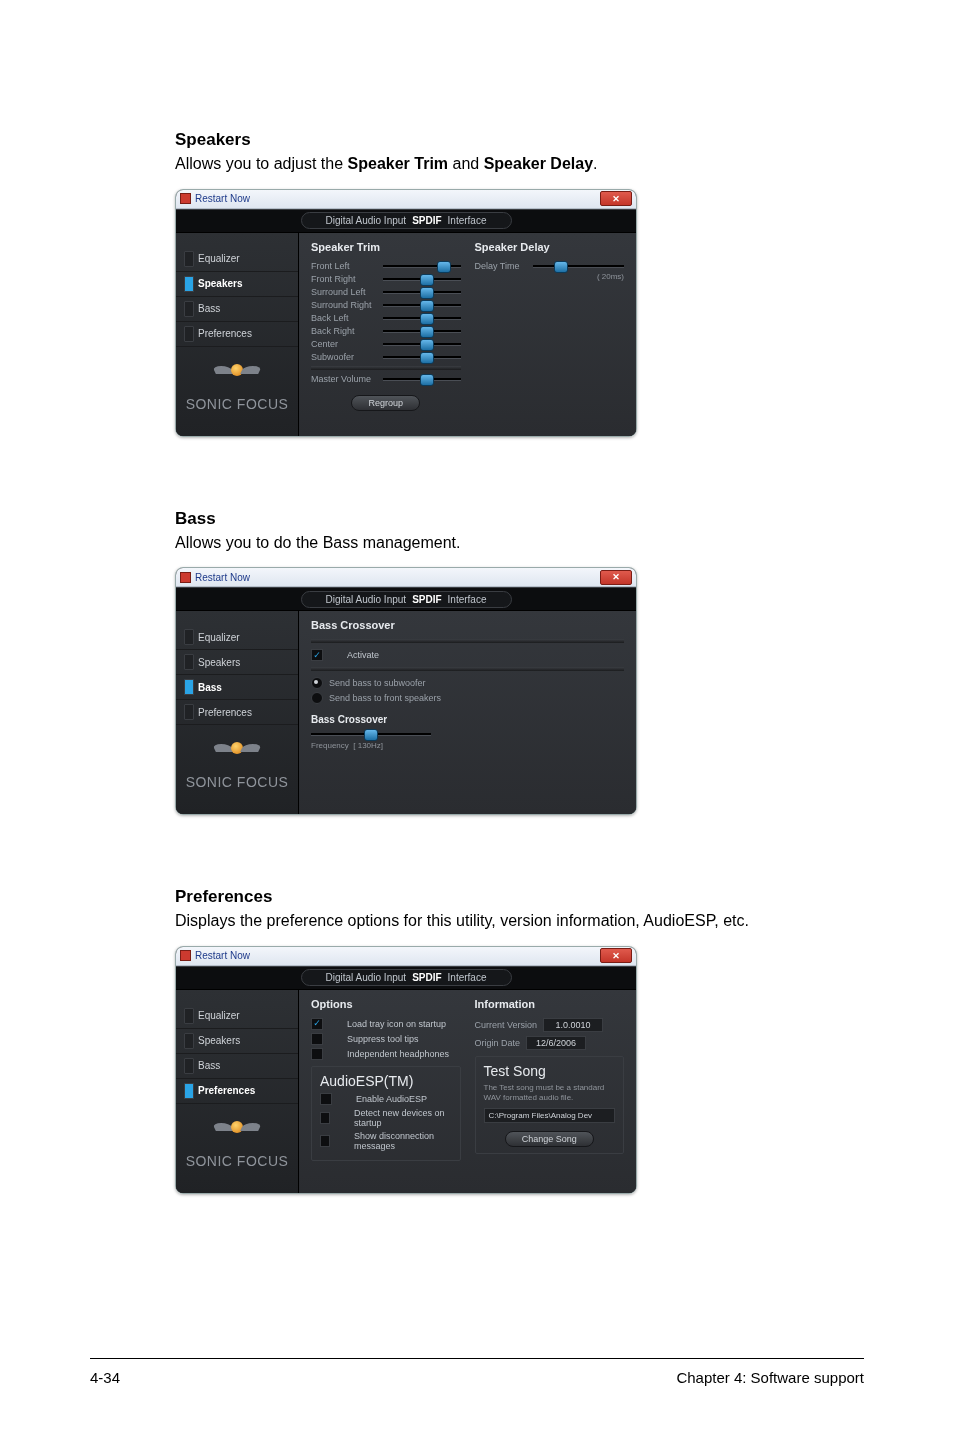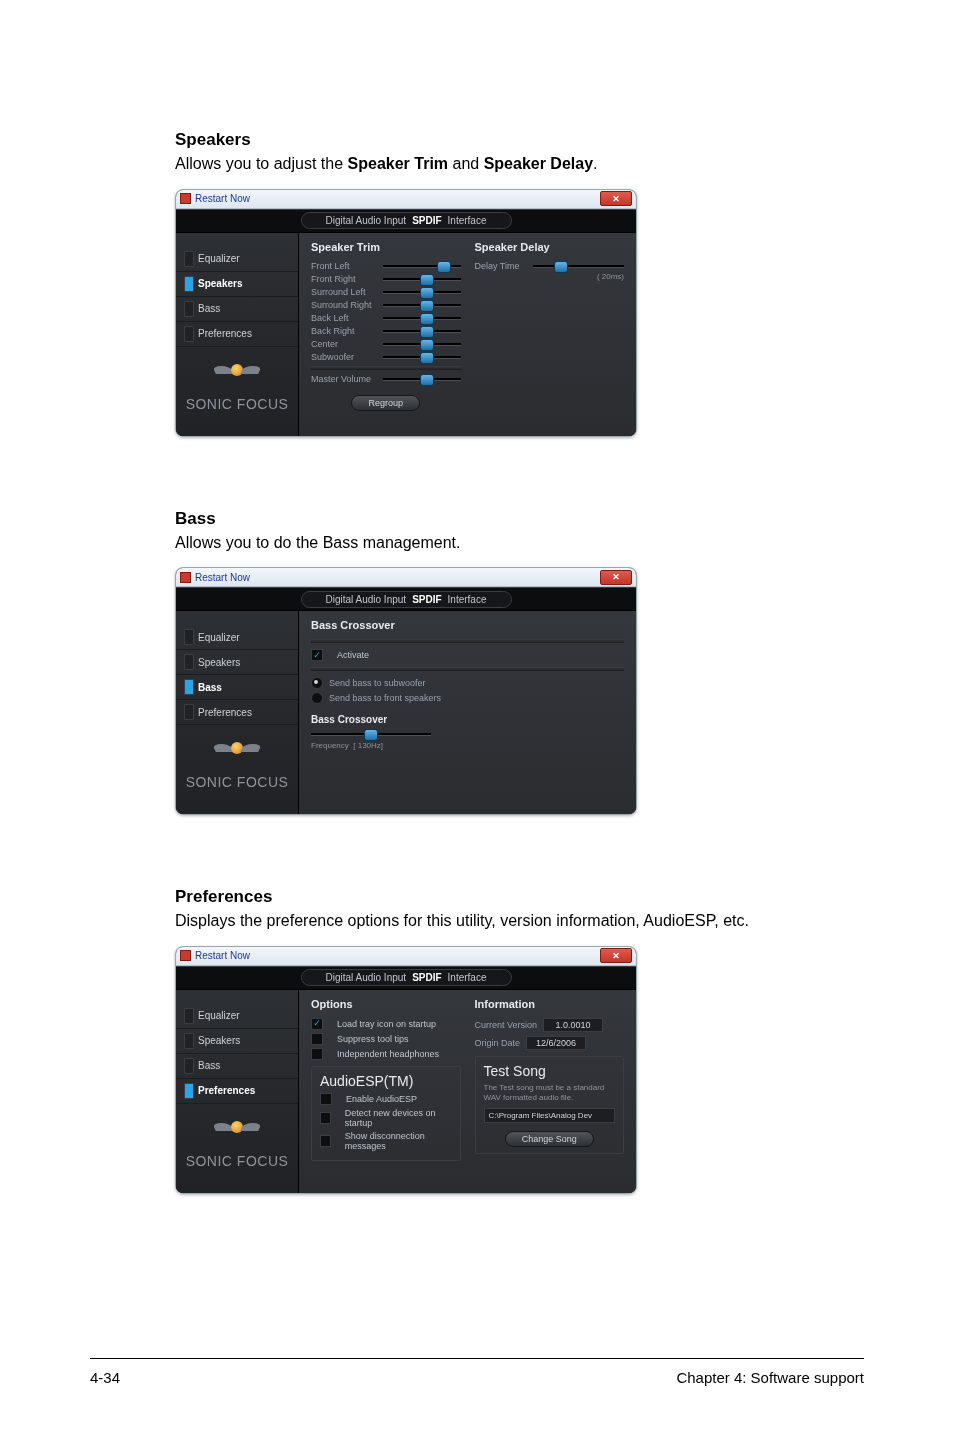--- a/index.html
+++ b/index.html
@@ -33,21 +33,21 @@
   .panel-title{font-weight:bold;color:#e7eaee;font-size:11px;margin-bottom:8px}
   .cols{display:flex;gap:14px}
   .col{flex:1}
   .row{display:flex;align-items:center;gap:6px;margin:3px 0;font-size:9px;color:#9aa1a9}
   .row .lab{width:66px;}
   .slider{position:relative;flex:1;height:10px}
   .slider .track{position:absolute;left:0;right:0;top:4px;height:2px;background:#000;border-bottom:1px solid #4a4e55}
   .slider .thumb{position:absolute;top:0;width:12px;height:10px;background:linear-gradient(#65b7ea,#1d6fa4);border-radius:3px;border:1px solid #0c3a59}
   .btn{display:inline-block;margin:8px auto 0;background:linear-gradient(#505459,#2e3034);border:1px solid #16171a;border-radius:10px;padding:2px 16px;font-size:9px;color:#cfd3d8}
   .ms-unit{font-size:8px;color:#8f949b;text-align:right;margin-top:-2px}
-  .chk{display:flex;align-items:center;gap:14px;font-size:9px;color:#c0c6cd;margin:3px 0}
+  .chk{display:flex;align-items:center;gap:24px;font-size:9px;color:#c0c6cd;margin:3px 0}
   .chk .box{width:10px;height:10px;background:#0d0e10;border:1px solid #3a3d42;display:flex;align-items:center;justify-content:center;color:#2aa4e6;font-size:9px;line-height:1}
   .chk.checked .box:after{content:"✓"}
   .radio{display:flex;align-items:center;gap:6px;font-size:9px;color:#9aa1a9;margin:3px 0}
   .radio .dot{width:10px;height:10px;border-radius:50%;background:#0d0e10;border:1px solid #3a3d42;position:relative}
   .radio.sel .dot:after{content:"";position:absolute;left:2px;top:2px;width:4px;height:4px;background:#cfd3d8;border-radius:50%}
   .sub{margin-top:10px}
   .freq{font-size:8px;color:#8f949b;margin-top:2px}
   .info-row{display:flex;align-items:center;gap:6px;font-size:9px;color:#9aa1a9;margin:4px 0}
   .info-row .val{background:#1c1e21;border:1px solid #3a3d42;padding:1px 6px;color:#cfd3d8;min-width:46px;text-align:center}
   .grpbox{border:1px solid #3a3d42;border-radius:2px;padding:6px 8px;margin-top:6px}

